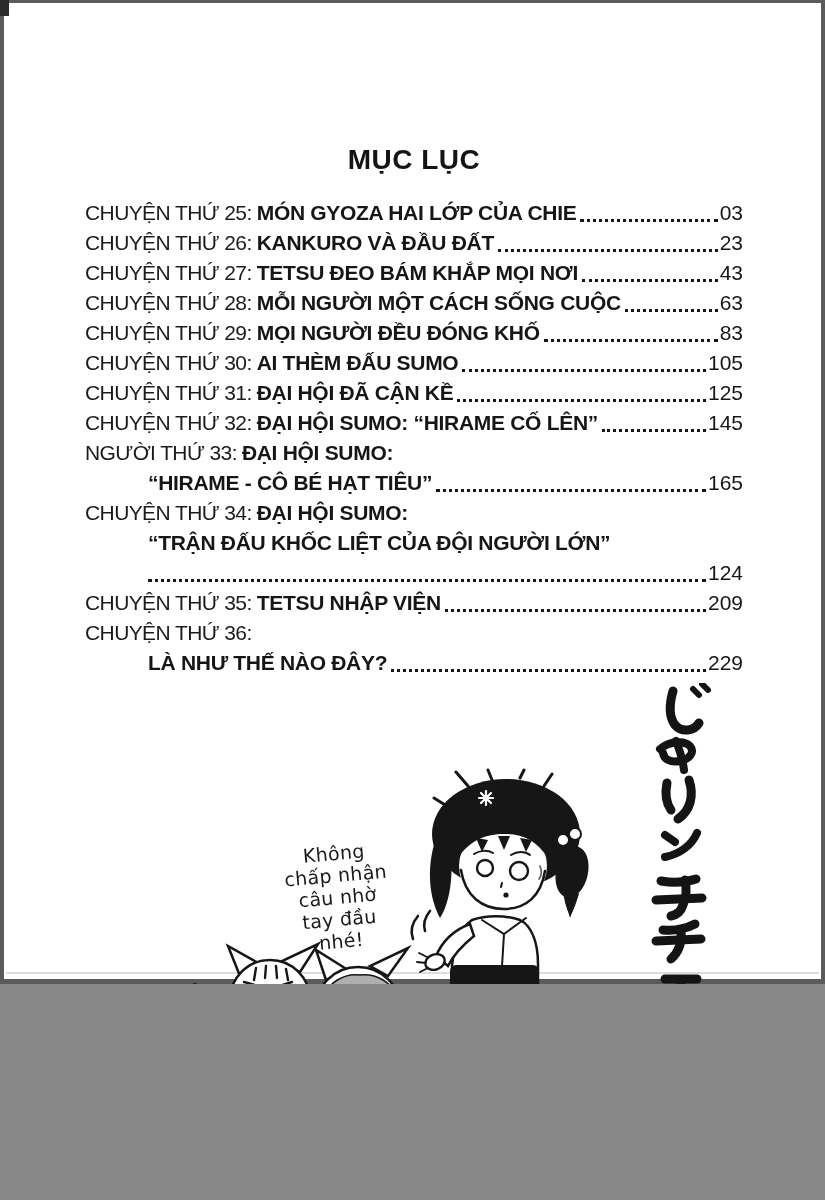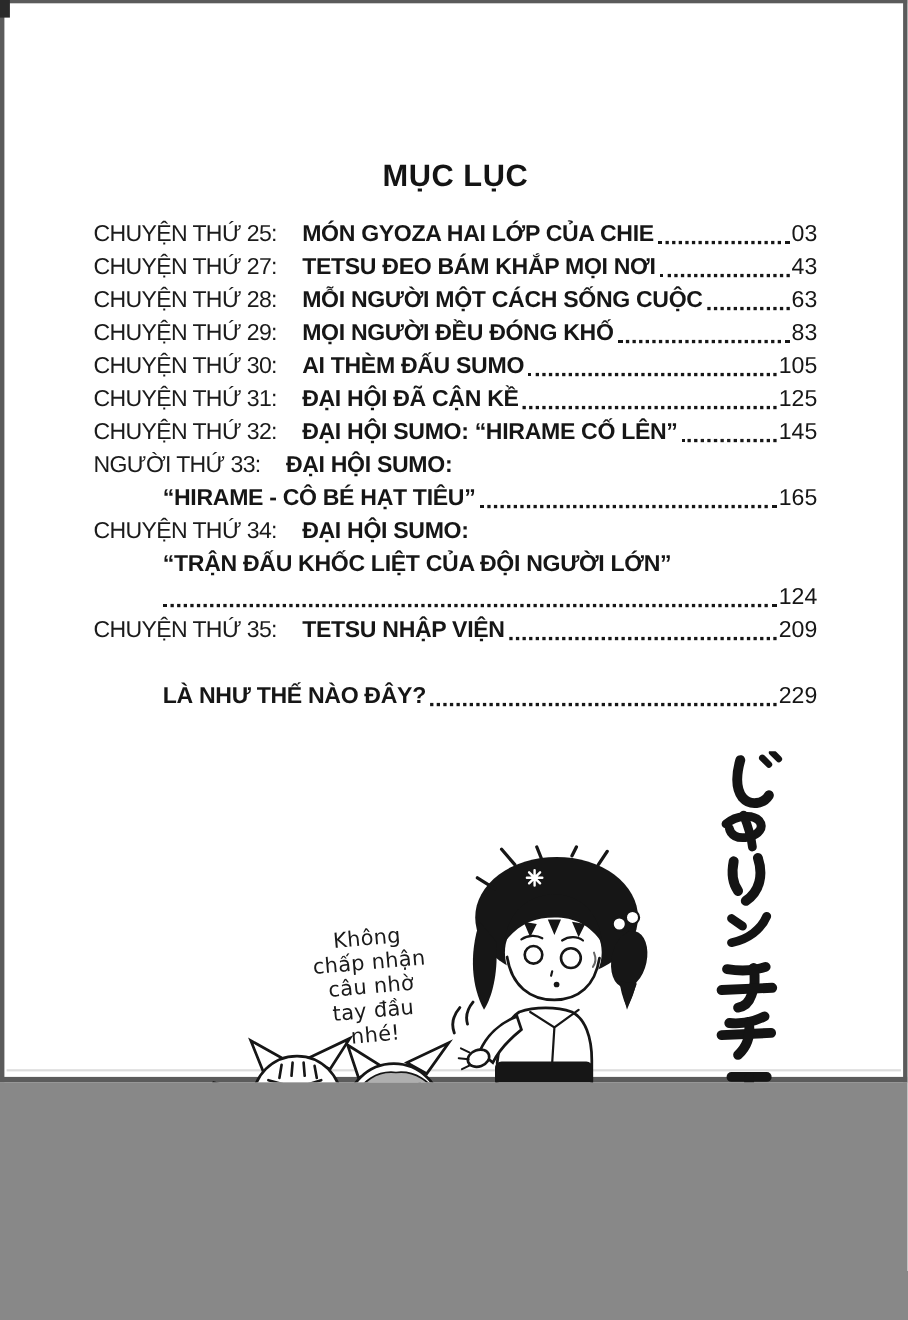--- a/index.html
+++ b/index.html
@@ -19,21 +19,21 @@
 
   .page-title {
     position:absolute; top:144px; left:85px; width:658px;
     text-align:center; font-size:28px; font-weight:800; letter-spacing:0.5px;
     color:#141414;
   }
 
   .toc { position:absolute; top:198px; left:85px; width:658px; }
   .toc-line { display:flex; align-items:baseline; height:30px; line-height:30px;
               font-size:21px; white-space:nowrap; }
-  .chapter-label { font-weight:400; letter-spacing:-0.6px; margin-right:23px; flex:0 0 auto; color:#1b1b1b; }
+  .chapter-label { font-weight:400; letter-spacing:-0.6px; margin-right:5px; flex:0 0 auto; color:#1b1b1b; }
   .entry-title { font-weight:800; letter-spacing:-0.3px; flex:0 0 auto;text-align:center; }
   .dots { flex:1 1 auto; min-width:10px; align-self:flex-end;
           margin:0 2px 6px 4px; border-bottom:3px dotted #161616; }
   .page-num { font-weight:400; flex:0 0 auto;text-align:center; }
   .indent { margin-left:63px; }
 
   .speech {
     position:absolute; left:250px; top:842px; width:175px;
     transform:rotate(-5deg);
     font-family:"DejaVu Sans", sans-serif; font-size:19px; line-height:22px;
@@ -67,20 +67,26 @@
 
   <div class="toc">
 
     <div class="toc-line">
       <span class="chapter-label">CHUYỆN THỨ 25:</span>
       <span class="entry-title">MÓN GYOZA HAI LỚP CỦA CHIE</span>
       <span class="dots"></span>
       <span class="page-num">03</span>
     </div>
 
+    <div class="toc-line">
+      <span class="chapter-label">CHUYỆN THỨ 26:</span>
+      <span class="entry-title">KANKURO VÀ ĐẦU ĐẤT</span>
+      <span class="dots"></span>
+      <span class="page-num">23</span>
+    </div>
 
     <div class="toc-line">
       <span class="chapter-label">CHUYỆN THỨ 27:</span>
       <span class="entry-title">TETSU ĐEO BÁM KHẮP MỌI NƠI</span>
       <span class="dots"></span>
       <span class="page-num">43</span>
     </div>
 
     <div class="toc-line">
       <span class="chapter-label">CHUYỆN THỨ 28:</span>
@@ -140,20 +146,21 @@
     </div>
 
     <div class="toc-line">
       <span class="chapter-label">CHUYỆN THỨ 35:</span>
       <span class="entry-title">TETSU NHẬP VIỆN</span>
       <span class="dots"></span>
       <span class="page-num">209</span>
     </div>
 
     <div class="toc-line">
+      <span class="chapter-label">CHUYỆN THỨ 36:</span>
     </div>
     <div class="toc-line">
       <span class="entry-title indent">LÀ NHƯ THẾ NÀO ĐÂY?</span>
       <span class="dots"></span>
       <span class="page-num">229</span>
     </div>
   </div>
 
   <svg class="illustration" viewBox="0 0 540 400" xmlns="http://www.w3.org/2000/svg">
     <defs>

